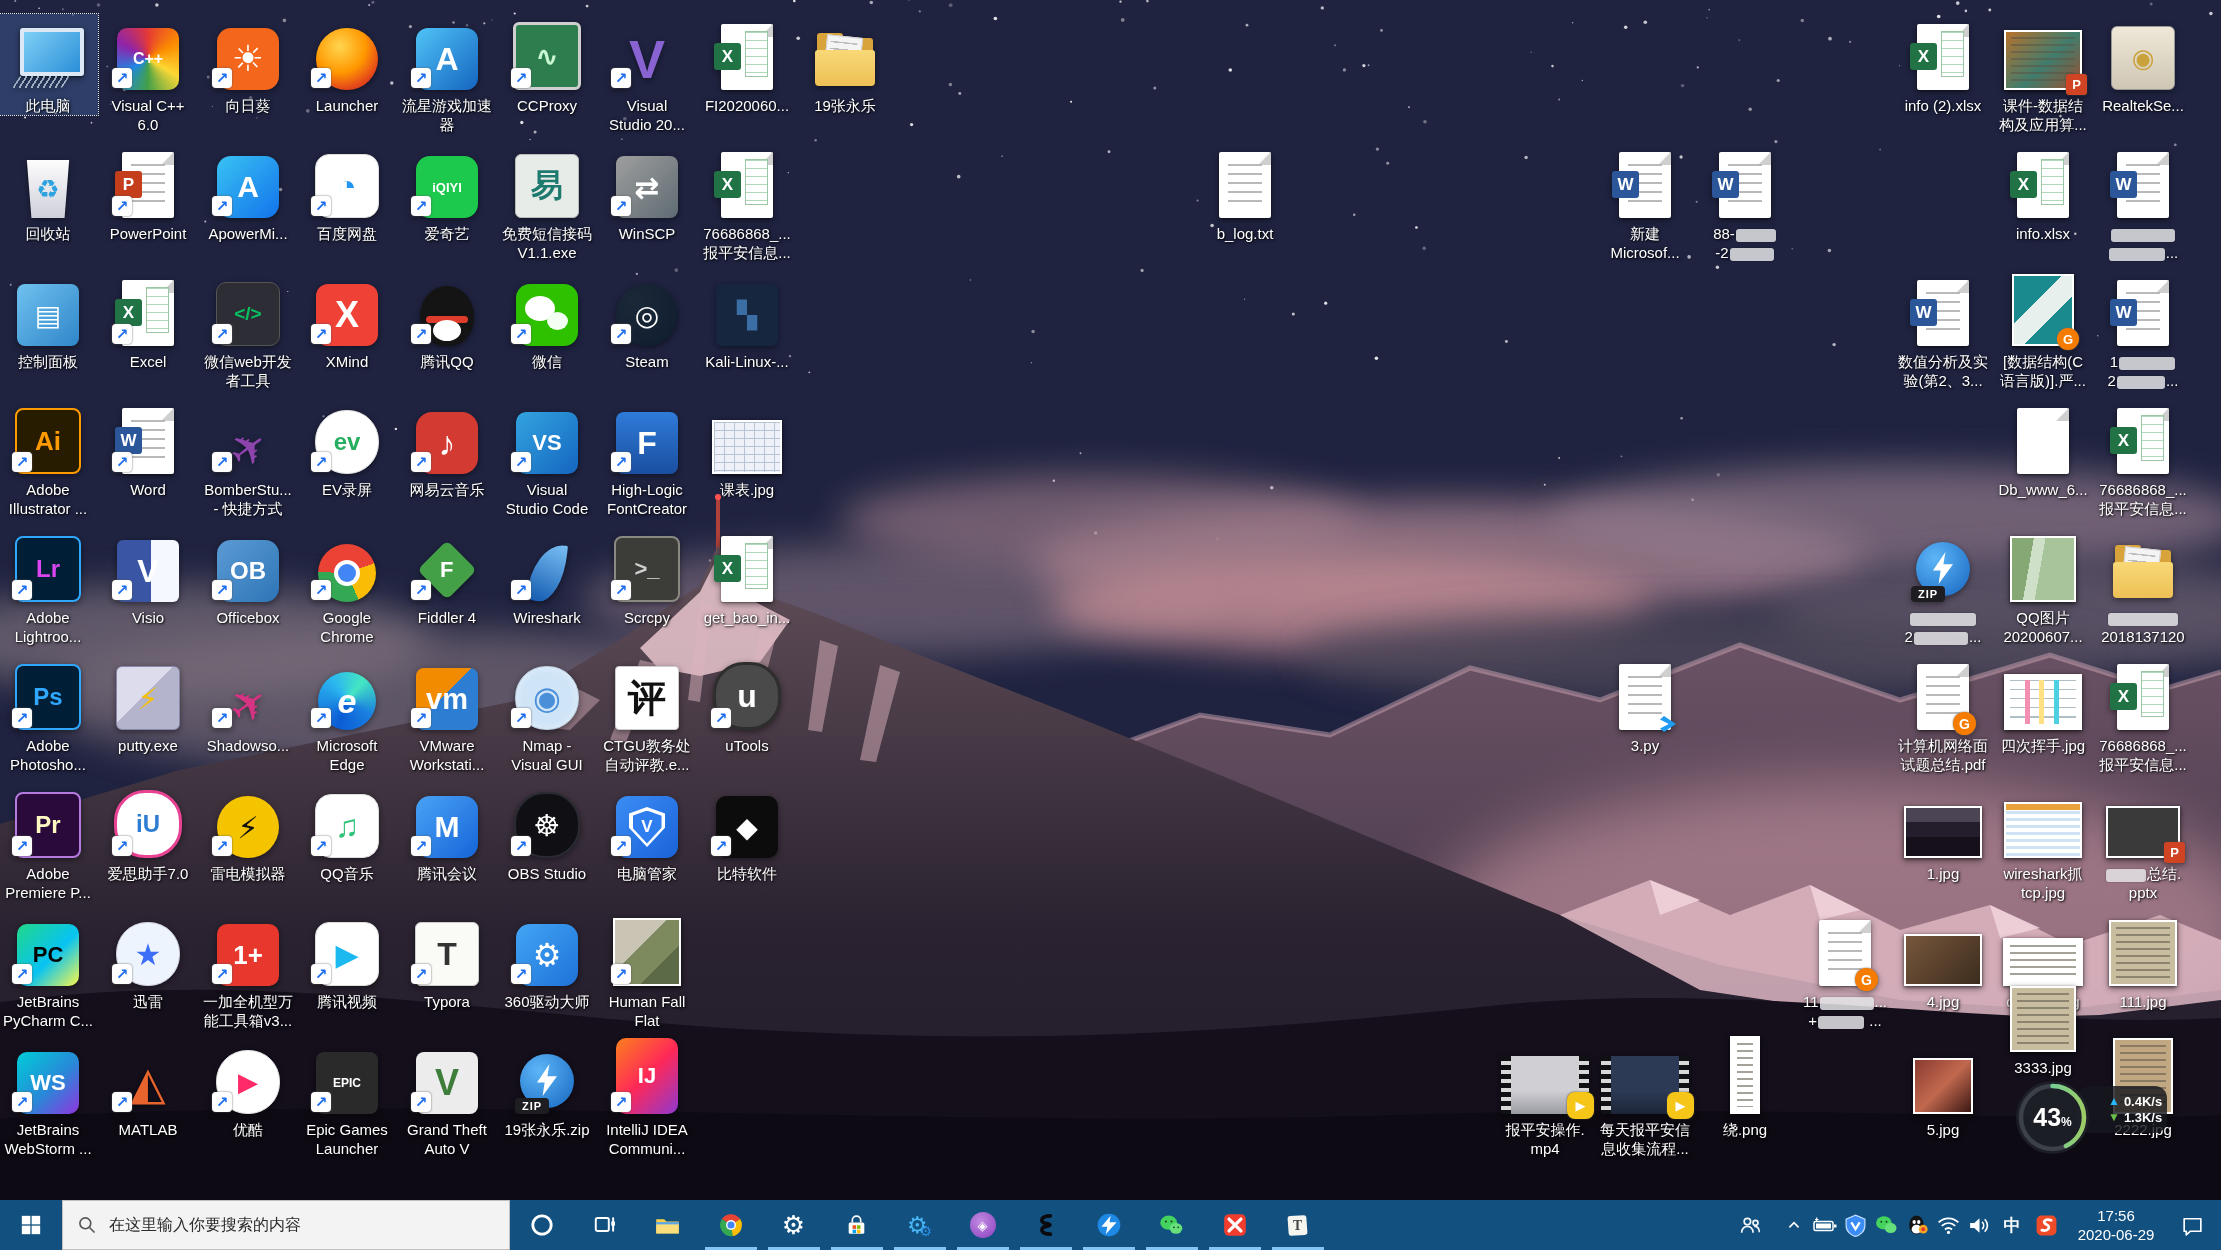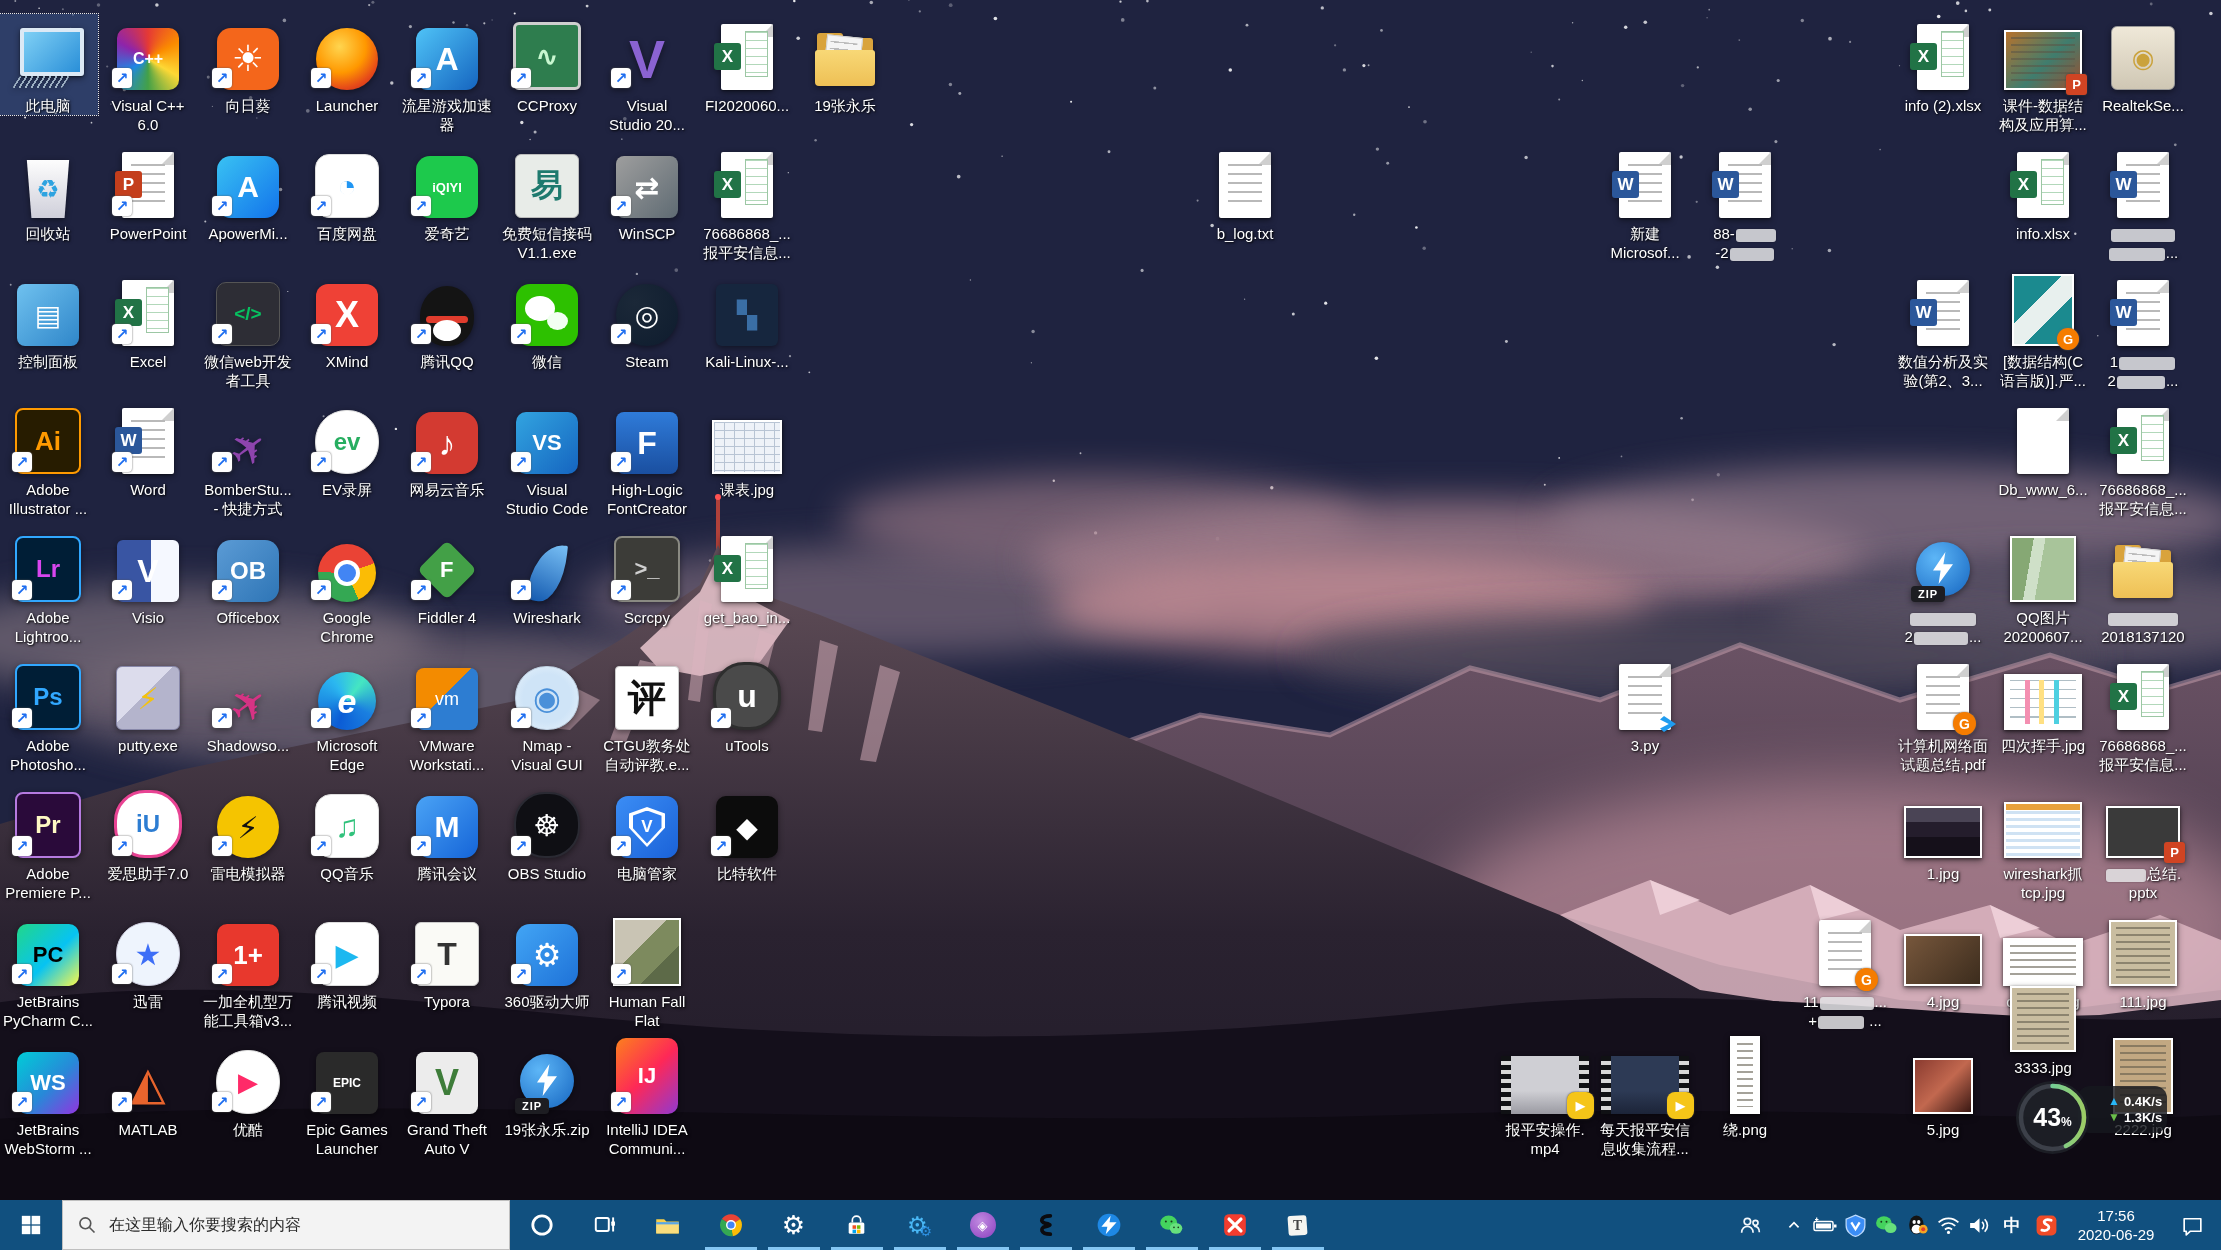--- a/index.html
+++ b/index.html
@@ -1038,21 +1038,21 @@
         <div class="cut">↗</div>
       </div>
       <div class="dlabel">
         <div class="ln">Microsoft</div>
         <div class="ln">Edge</div>
       </div>
     </div>
     <div class="dicon" style="left: 397px; top: 654px;">
       <div class="dimg">
         <div class="tile" style="width: 62px; height: 62px; background: linear-gradient(135deg, rgb(243, 139, 0) 45%, rgb(45, 125, 210) 45%); border-radius: 8px;">
-          <span style="color: rgb(255, 255, 255); font-size: 18px; font-weight: normal;">vm</span>
+          <span style="color: rgb(255, 255, 255); font-size: 29px; font-weight: bold;">vm</span>
         </div>
         <div class="cut">↗</div>
       </div>
       <div class="dlabel">
         <div class="ln">VMware</div>
         <div class="ln">Workstati...</div>
       </div>
     </div>
     <div class="dicon" style="left: 497px; top: 654px;">
       <div class="dimg">

